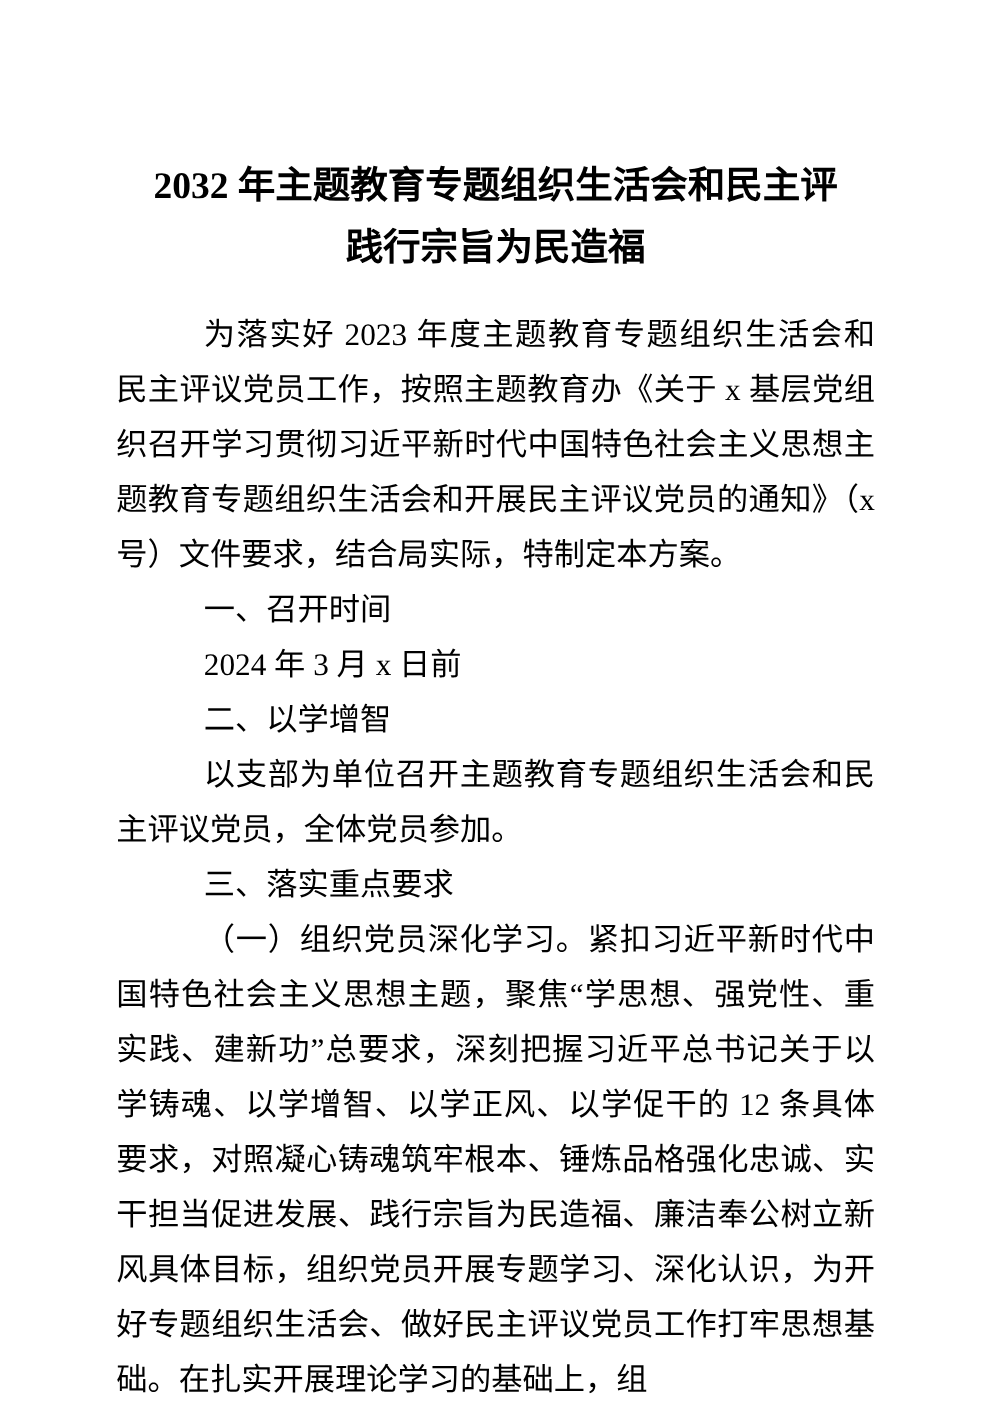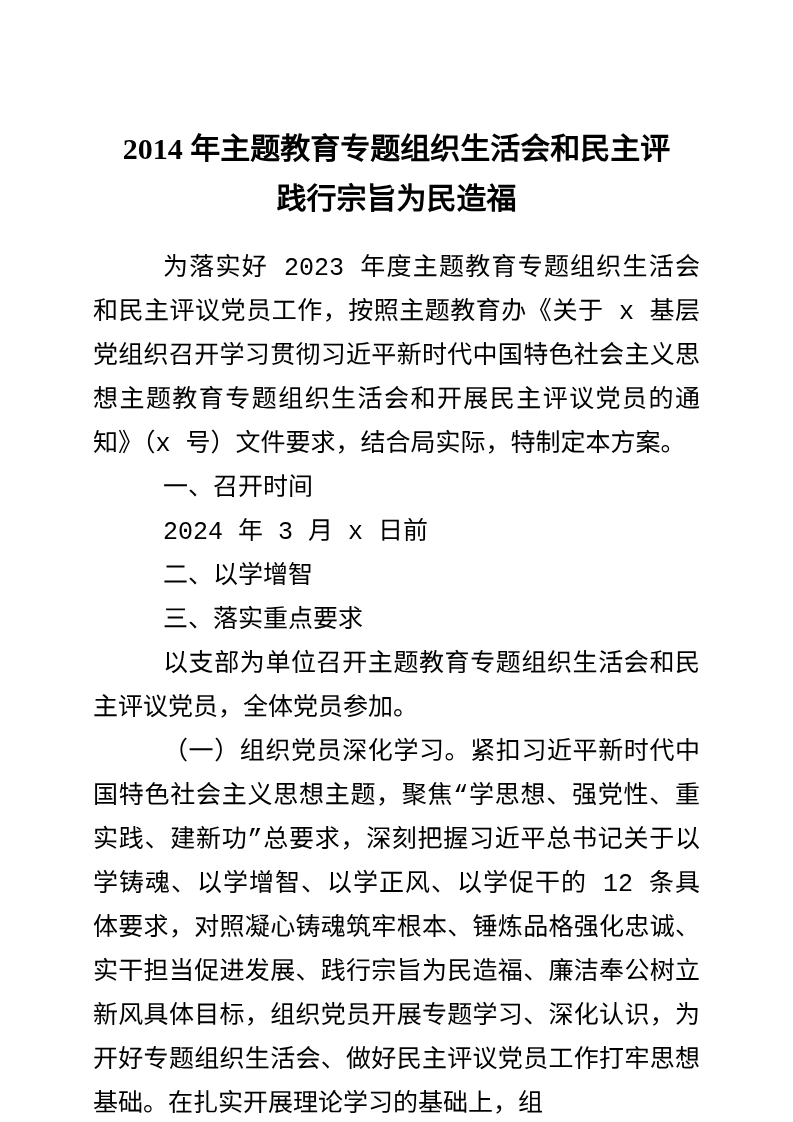--- a/index.html
+++ b/index.html
@@ -38,36 +38,35 @@
     line-height: 44px;
     color: #000000;
   }
   .doc-body p {
     margin: 0;
     padding: 0;
     text-indent: 70px; 
     text-align: justify;
     text-justify: inter-ideograph;
     word-break: break-all;
-    font-family: Liberation Mono, monospace;
   }
 </style>
 </head>
 <body>
 
 <div class="page">
 
   <h1 class="doc-title">
-    <span class="title-line">2014 年主题教育专题组织生活会和民主评</span>
+    <span class="title-line">2032 年主题教育专题组织生活会和民主评</span>
     <span class="title-line">践行宗旨为民造福</span>
   </h1>
 
   <div class="doc-body">
     <p>为落实好 2023 年度主题教育专题组织生活会和民主评议党员工作，按照主题教育办《关于 x 基层党组织召开学习贯彻习近平新时代中国特色社会主义思想主题教育专题组织生活会和开展民主评议党员的通知》（x 号）文件要求，结合局实际，特制定本方案。</p>
     <p>一、召开时间</p>
     <p>2024 年 3 月 x 日前</p>
     <p>二、以学增智</p>
+    <p>以支部为单位召开主题教育专题组织生活会和民主评议党员，全体党员参加。</p>
     <p>三、落实重点要求</p>
-    <p>以支部为单位召开主题教育专题组织生活会和民主评议党员，全体党员参加。</p>
     <p>（一）组织党员深化学习。紧扣习近平新时代中国特色社会主义思想主题，聚焦“学思想、强党性、重实践、建新功”总要求，深刻把握习近平总书记关于以学铸魂、以学增智、以学正风、以学促干的 12 条具体要求，对照凝心铸魂筑牢根本、锤炼品格强化忠诚、实干担当促进发展、践行宗旨为民造福、廉洁奉公树立新风具体目标，组织党员开展专题学习、深化认识，为开好专题组织生活会、做好民主评议党员工作打牢思想基础。在扎实开展理论学习的基础上，组</p>
   </div>
 
 </div>
 
 </body></html>

